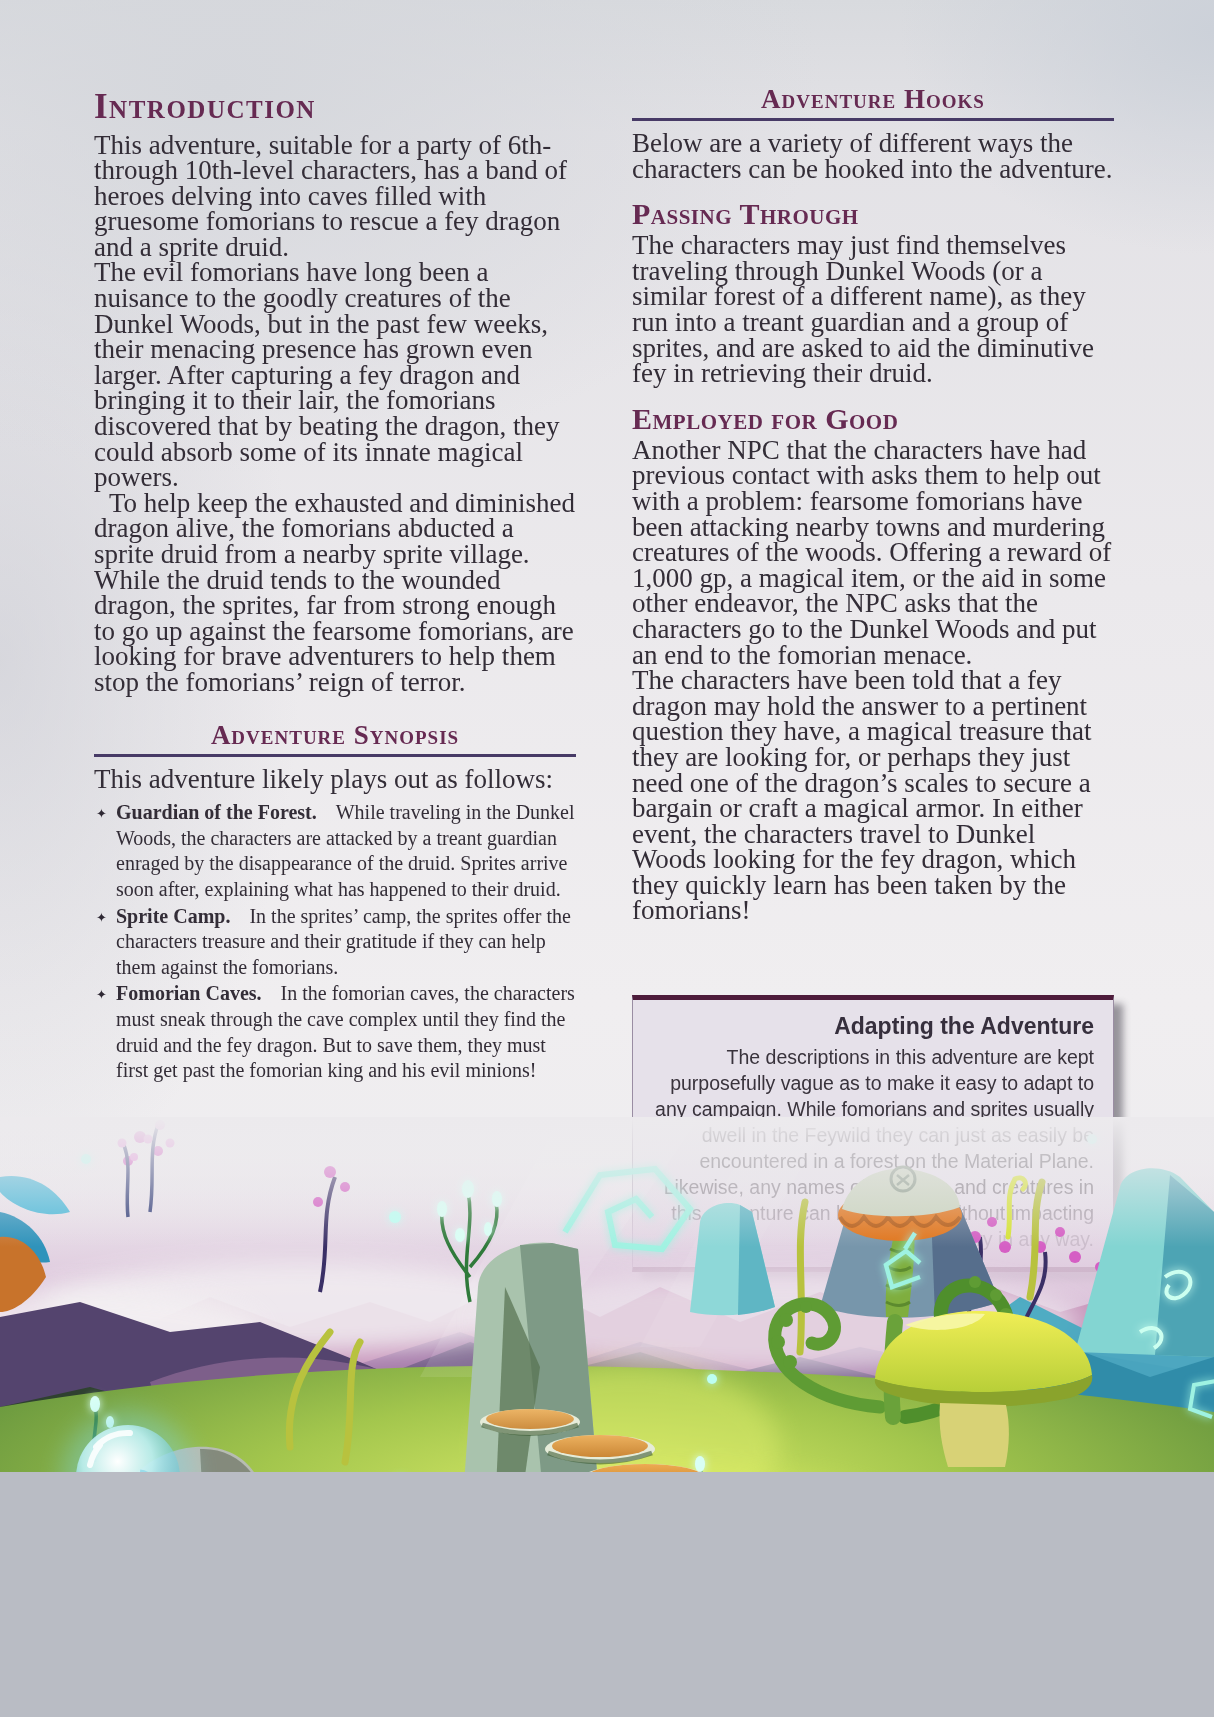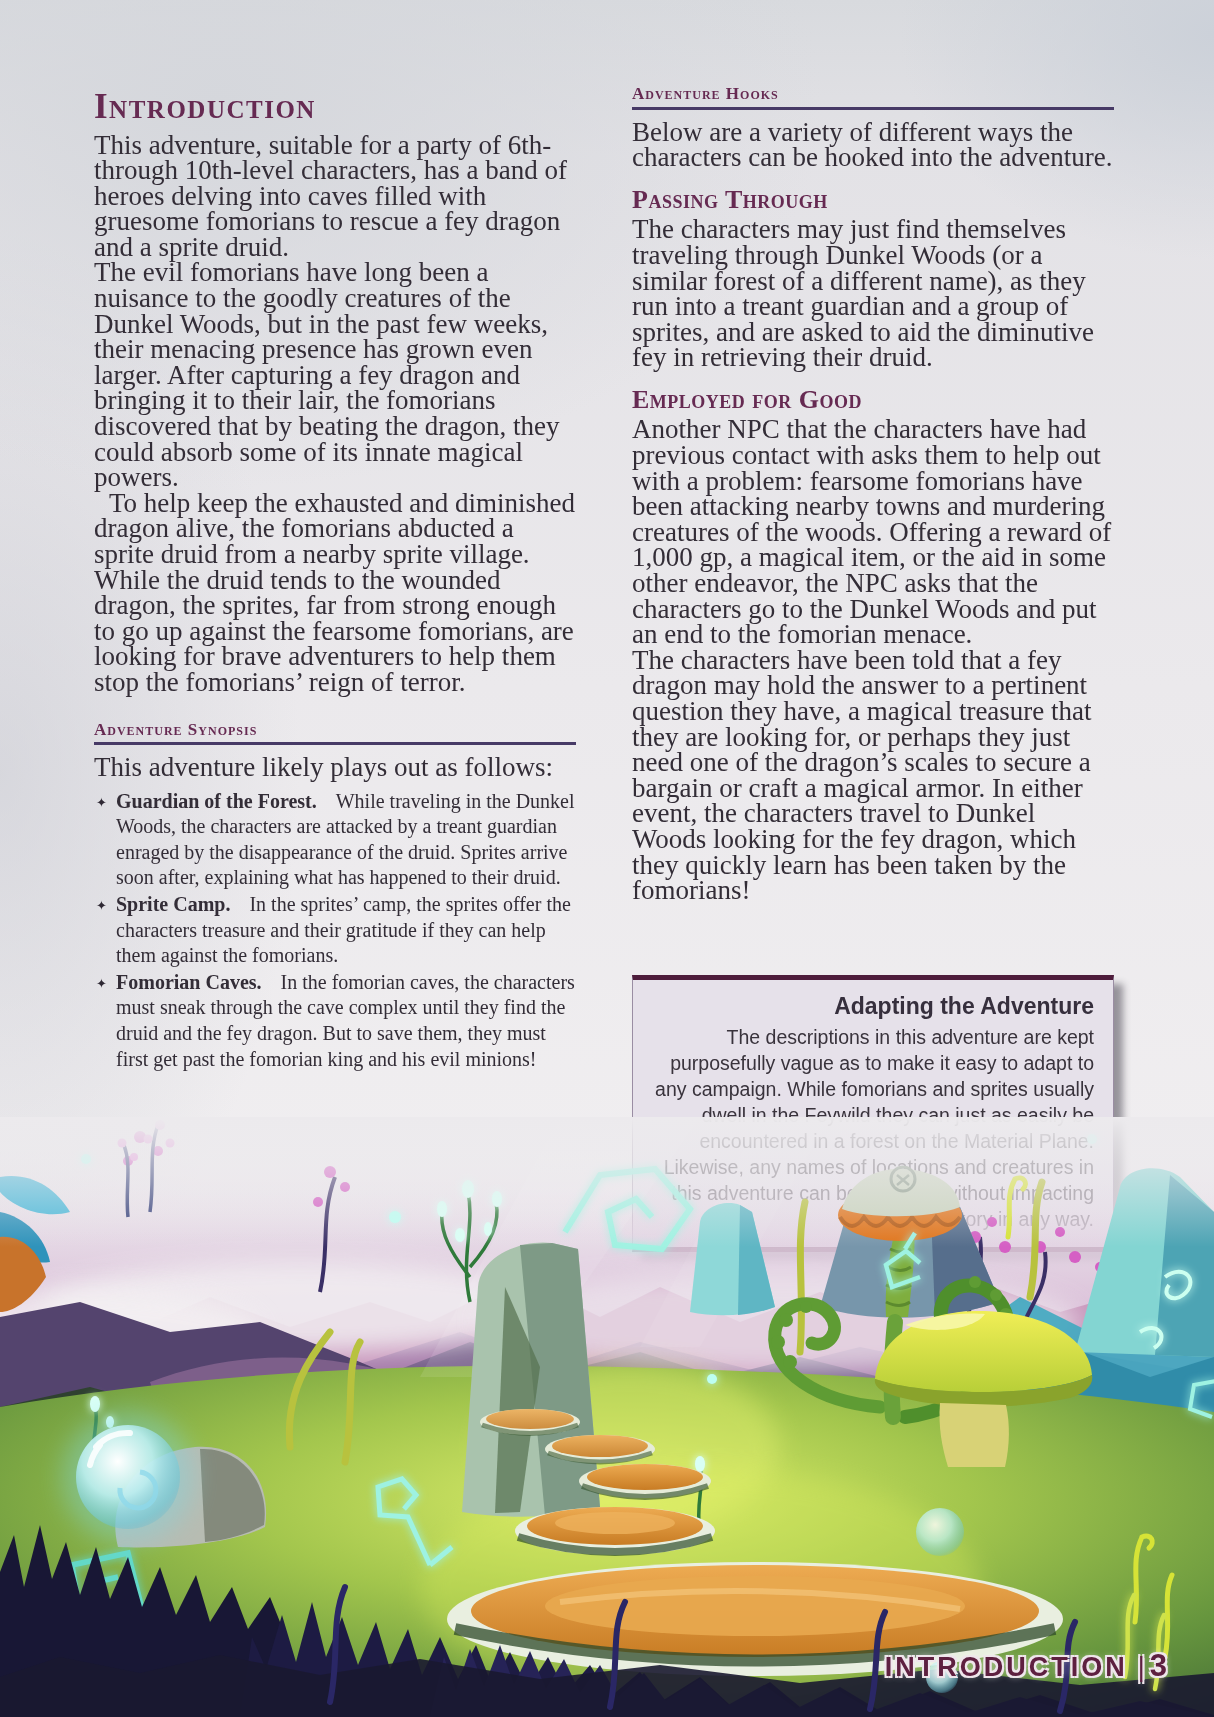--- a/index.html
+++ b/index.html
@@ -1,18 +1,18 @@
 <!DOCTYPE html>
 <html><head>
 <meta charset="utf-8">
 <style>
   html,body{margin:0;padding:0;background:#b9bcc4;}
   .page{
     position:relative;
-    width:1214px;height:1717px;
+    width:1214px;height:1472px;
     margin:0 auto;
     overflow:hidden;
     background:
       radial-gradient(1100px 700px at 18% 6%, #d5d7dc 0%, rgba(213,215,220,0) 55%),
       radial-gradient(700px 500px at 100% 2%, #ccd1d9 0%, rgba(204,209,217,0) 45%),
       radial-gradient(500px 900px at 0% 45%, rgba(198,200,208,.55) 0%, rgba(198,200,208,0) 60%),
       linear-gradient(180deg,#d8dade 0%,#e3e2e6 9%,#ebe9ec 40%,#f0eef0 68%,#ecebee 100%);
     font-family:"Liberation Serif","DejaVu Serif",serif;
     color:#332d37;
   }
@@ -21,25 +21,25 @@
   .col-right{left:632px;top:84px;}
   h1,h2,h3{
     font-family:"Liberation Serif","DejaVu Serif",serif;
     font-variant:small-caps;
     color:#662a52;
     font-weight:600;
     margin:0;
   }
   h1{font-size:35px;letter-spacing:1.5px;line-height:1.1;margin:0 0 6px 0;}
   h2{
-    font-size:17px;letter-spacing:1px;line-height:1.15;
+    font-size:27px;letter-spacing:1px;line-height:1.15;
     border-bottom:3px solid #473a66;
-    padding-bottom:3px;margin:24px 0 10px 0;
-  }
-  h3{font-size:26px;letter-spacing:.5px;line-height:1.1;margin:15px 0 3px 0;}
+    padding-bottom:3px;margin:24px 0 10px 0;text-align:center;
+  }
+  h3{font-size:30px;letter-spacing:.5px;line-height:1.1;margin:15px 0 3px 0;}
   p{font-size:27px;line-height:25.6px;margin:0;}
   p.indent{text-indent:15px;}
   .lead{margin-bottom:6px;}
   ul.synopsis-list{list-style:none;margin:8px 0 0 0;padding:0;}
   ul.synopsis-list li{
     position:relative;
     padding-left:22px;
     font-size:20px;line-height:25.6px;
     margin:0 0 1px 0;
   }

